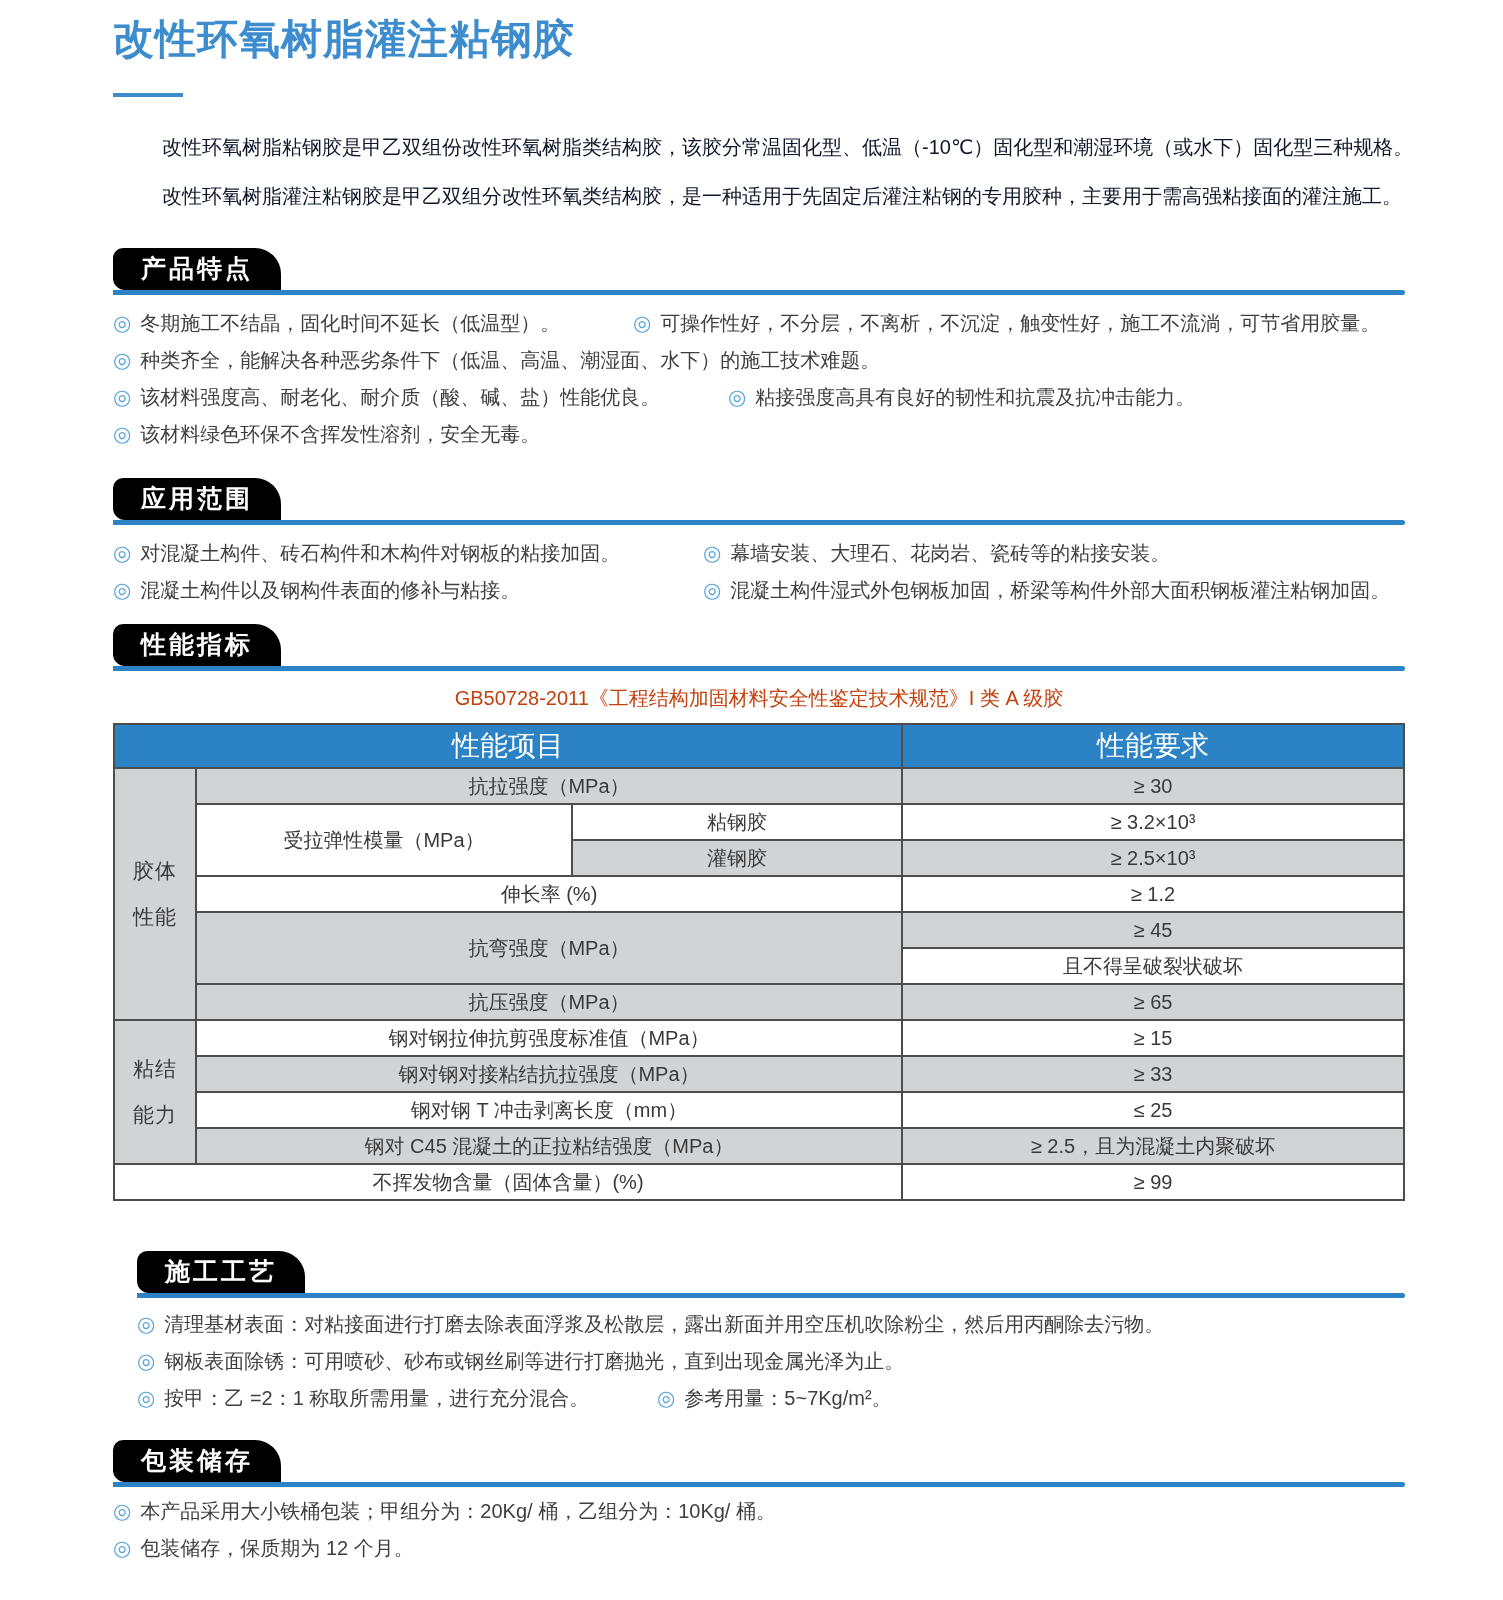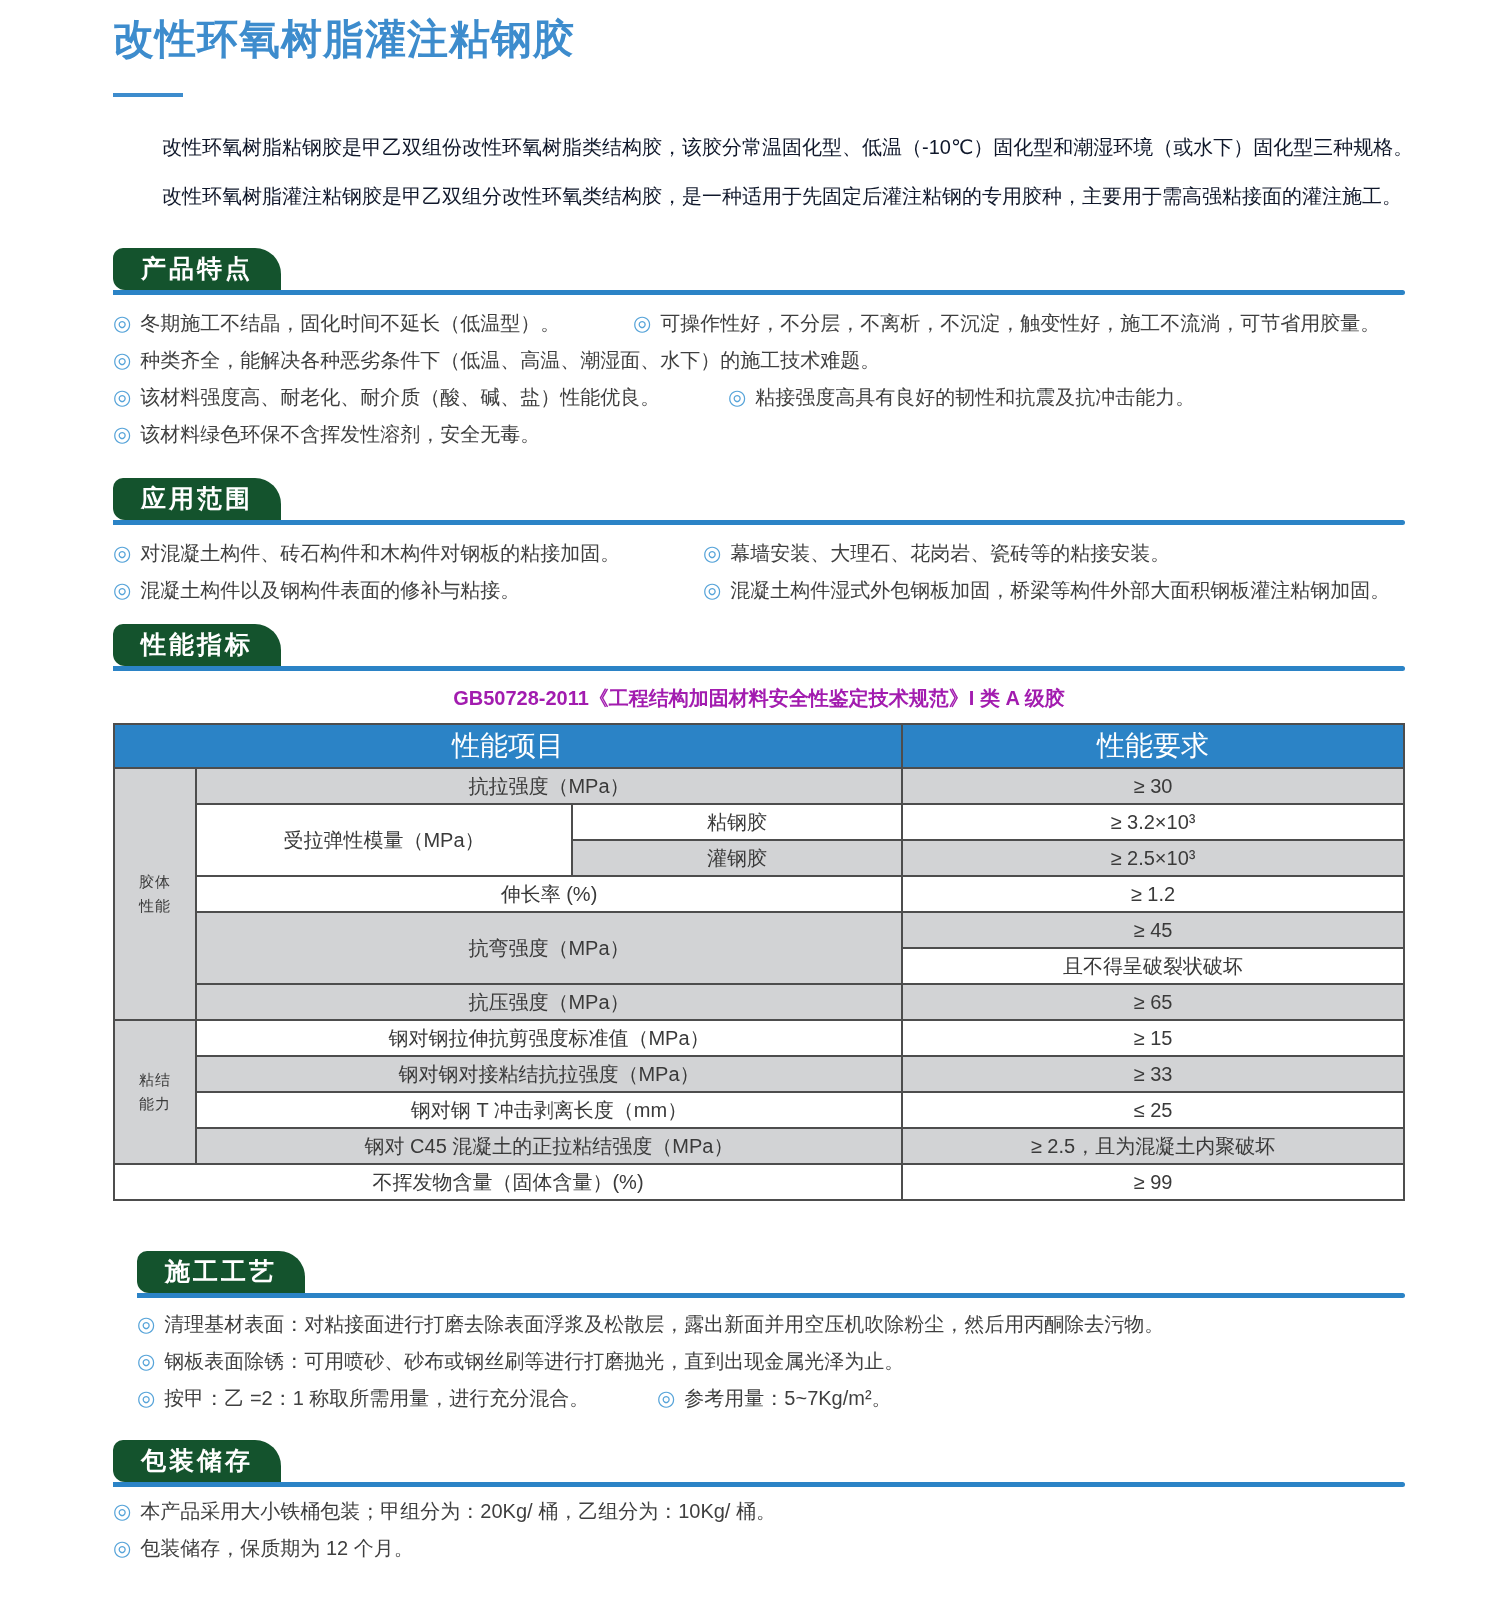--- a/index.html
+++ b/index.html
@@ -47,21 +47,21 @@
   
   .section { margin-top: 30px; }
   .section-features { margin-top: 32px; }
   .section-performance { margin-top: 20px; }
   .section-process { margin-top: 50px; margin-left: 24px; }
   .section-packaging { margin-top: 28px; }
   .section-tab {
     position: relative;
     z-index: 1;
     display: inline-block;
-    background: #14532d;
+    background: #000000;
     color: #ffffff;
     font-size: 25px;
     font-weight: bold;
     line-height: 30px;
     letter-spacing: 3px;
     padding: 5px 28px 7px 28px;
     border-radius: 10px 26px 0 12px;
   }
   .section-rule {
     height: 5px;
@@ -91,22 +91,21 @@
     flex: 0 0 auto;
   }
   .btext { white-space: nowrap; }
 
   
   .perf-caption {
     margin-top: 14px;
     text-align: center;
     font-size: 20px;
     line-height: 26px;
-    color: #a21caf;
-    font-weight: bold;
+    color: #c2410c;
   }
   table.perf {
     border-collapse: collapse;
     table-layout: fixed;
     width: 100%;
     margin-top: 12px;
   }
   table.perf th, table.perf td {
     border: 2px solid #4d4d4d;
     text-align: center;
@@ -122,22 +121,22 @@
     font-weight: normal;
     font-size: 28px;
     height: 37px;
   }
   td.gray { background: #d2d3d5; }
   td.white { background: #ffffff; }
   td.group-cell { background: #d2d3d5; padding: 0; }
   .group-text {
     display: inline-block;
     width: 2.3em;
-    font-size: 15px;
-    line-height: 24px;
+    font-size: 21px;
+    line-height: 46px;
     word-break: break-all;
     letter-spacing: 1px;
   }
 </style>
 </head>
 <body>
 
 <div class="page">
 
   <h1 class="page-title">改性环氧树脂灌注粘钢胶</h1>

